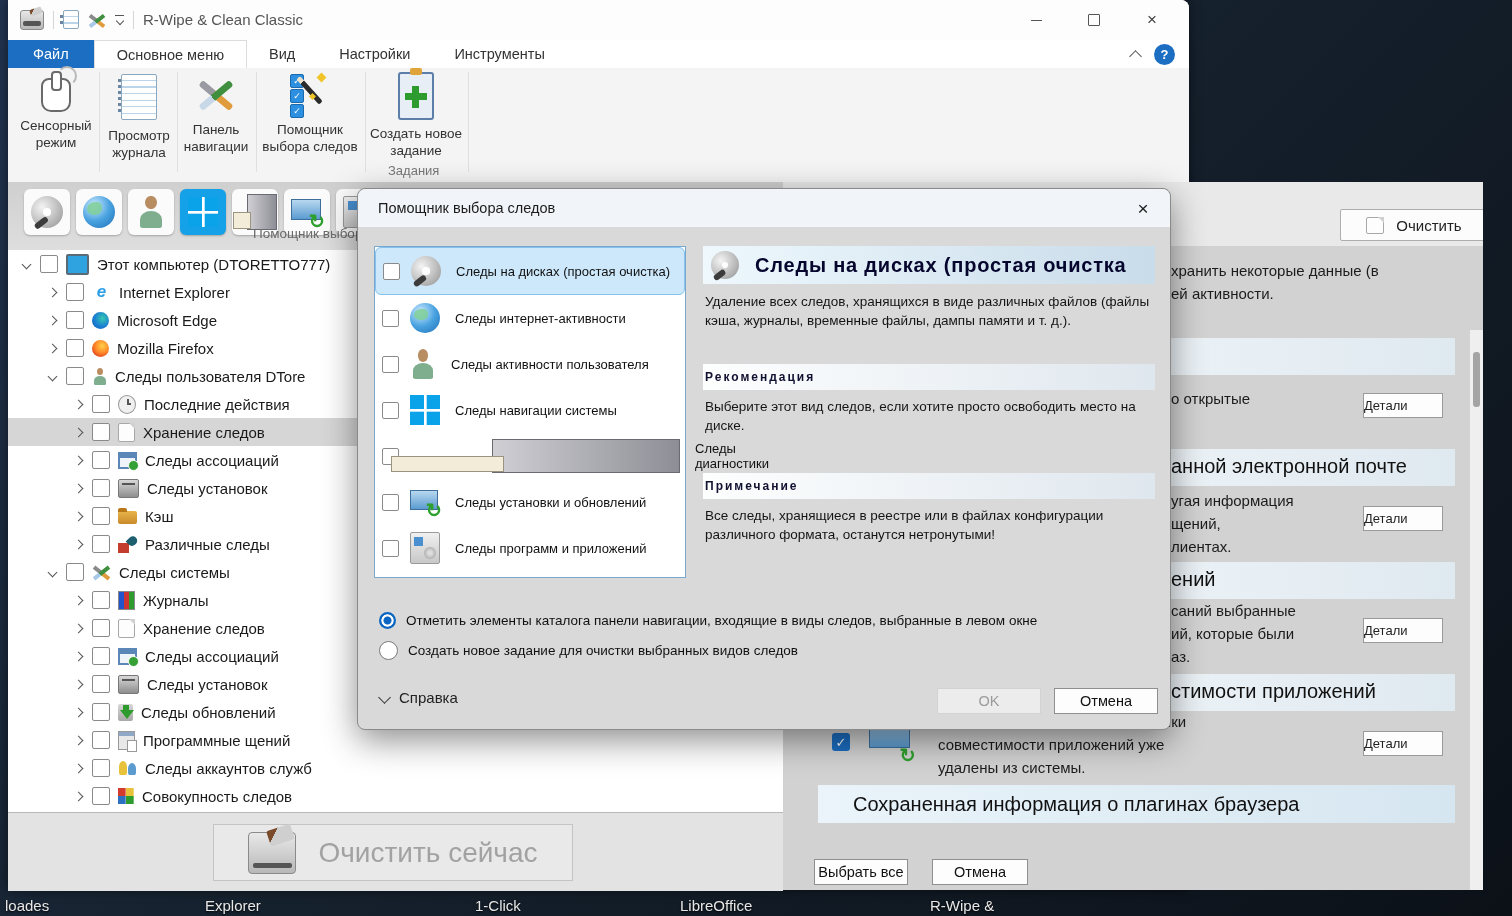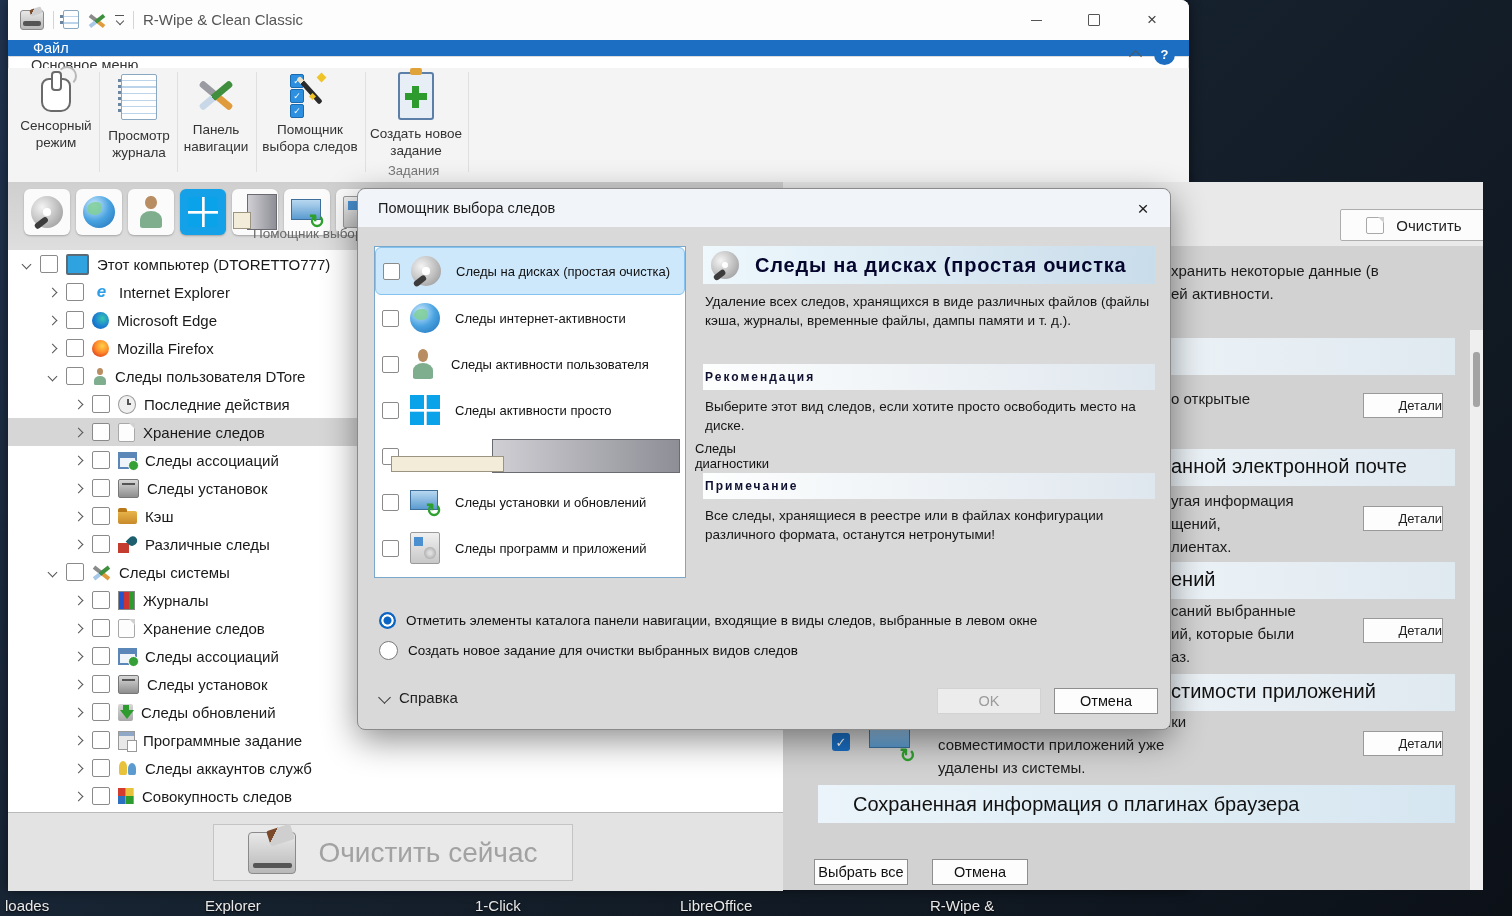--- a/index.html
+++ b/index.html
@@ -14,21 +14,21 @@
   .titlebar{position:absolute;left:0;top:0;right:0;height:40px;background:#fdfdfd;border-radius:0 8px 0 0;}
   .qat{position:absolute;left:12px;top:8px;display:flex;align-items:center;gap:9px;}
   .qsep{width:1px;height:18px;background:#d5d5d5;}
   .wtitle{color:#555;font-size:15px;}
   .wctrl{position:absolute;top:0;right:8px;display:flex;height:40px;}
   .wbtn{width:58px;display:flex;align-items:center;justify-content:center;color:#444;font-size:17px;}
   .sq{width:10px;height:10px;border:1.5px solid #555;border-radius:1px;}
   .minbar{width:11px;height:0;border-top:1.8px solid #555;}
 
   
-  .tabs{position:absolute;left:0;top:40px;right:0;height:28px;background:#fff;display:flex;font-size:14.5px;color:#333;flex-direction:column;}
+  .tabs{position:absolute;left:0;top:40px;right:0;height:28px;background:#fff;display:flex;font-size:14.5px;color:#333;}
   .tab{padding:0 22px;display:flex;align-items:center;}
   .tab.file{background:#1b6ec2;color:#fff;padding:0 25px;}
   .tab.active{background:#fff;border:1px solid #dcdcdc;border-bottom:none;}
   .tabctl{position:absolute;top:44px;right:14px;display:flex;align-items:center;gap:14px;}
   .chev{display:inline-block;width:8px;height:8px;border-right:1.6px solid #555;border-bottom:1.6px solid #555;}
   .chev.up{transform:rotate(-135deg);margin-top:4px;}
   .chev.down{transform:rotate(45deg);}
   .chev.right{transform:rotate(-45deg);}
   .helpc{width:21px;height:21px;border-radius:50%;background:#1b6ec2;color:#fff;font-size:13px;font-weight:bold;
     display:flex;align-items:center;justify-content:center;}
@@ -65,21 +65,21 @@
 
   
   .rpanel{position:absolute;left:775px;top:182px;width:700px;height:708px;background:#d2d2d2;overflow:hidden;}
   .rtop{position:absolute;left:0;top:0;right:0;height:64px;background:#e9e9e9;}
   .cleanbtn{position:absolute;left:557px;top:27px;width:146px;height:30px;background:#fcfcfc;border:1px solid #aeaeae;
     border-radius:2px;display:flex;align-items:center;justify-content:center;gap:12px;font-size:15px;color:#222;}
   .rbar{position:absolute;left:35px;width:637px;height:37px;background:linear-gradient(90deg,#fbfdfe,#dfe9f0);}
   .rfrag{position:absolute;left:388px;font-size:15px;color:#1c1c1c;white-space:nowrap;}
   .rfrag.big{font-size:20px;color:#111;}
   .detbtn{position:absolute;left:580px;width:78px;height:23px;background:#fdfdfd;border:1px solid #9a9a9a;
-    display:flex;align-items:center;justify-content:flex-end;font-size:13px;color:#222;}
+    display:flex;align-items:center;justify-content:flex-start;font-size:13px;color:#222;}
   .compat-text{position:absolute;left:155px;top:528px;width:278px;font-size:15px;color:#1c1c1c;line-height:23px;}
   .ckbox{position:absolute;left:49px;top:551px;width:18px;height:18px;background:#1b6ec2;border-radius:3px;
     color:#fff;font-size:13px;display:flex;align-items:center;justify-content:center;}
   .pbar{position:absolute;left:35px;top:603px;width:637px;height:38px;background:linear-gradient(90deg,#eaf4fa,#d6e6f0);
     display:flex;align-items:center;}
   .pbar span{font-size:20px;color:#111;margin-left:35px;white-space:nowrap;}
   .rbtn2{position:absolute;top:677px;height:24px;background:#fdfdfd;border:1px solid #8f8f8f;
     display:flex;align-items:center;justify-content:center;font-size:14.5px;color:#111;}
   .scrolltrack{position:absolute;left:687px;top:148px;width:13px;height:560px;background:#efefef;}
   .scrollthumb{position:absolute;left:3px;top:22px;width:7px;height:55px;background:#a4a4a4;border-radius:3px;}
@@ -435,21 +435,21 @@
           <span class="cb"></span>
           <span class="ti i-update" style="width:15px"></span>
           <span>Следы обновлений</span>
         </div>
       <div class="trow l2">
           <span class="tchev">
             <span class="chev right"></span>
           </span>
           <span class="cb"></span>
           <span class="ti i-progdata" style="width:15px"></span>
-          <span>Программные задание</span>
+          <span>Программные щений</span>
         </div>
       <div class="trow l2">
           <span class="tchev">
             <span class="chev right"></span>
           </span>
           <span class="cb"></span>
           <span class="ti i-accounts"></span>
           <span>Следы аккаунтов служб</span>
         </div>
       <div class="trow l2">
@@ -547,21 +547,21 @@
             <span class="lbl">Следы интернет-активности</span>
           </div>
         <div class="ditem">
             <span class="cb"></span>
             <span class="di i-user" style="width:26px;height:30px"></span>
             <span class="lbl">Следы активности пользователя</span>
           </div>
         <div class="ditem">
             <span class="cb"></span>
             <span class="di i-win" style="width:30px;height:30px"></span>
-            <span class="lbl">Следы активности просто</span>
+            <span class="lbl">Следы навигации системы</span>
           </div>
         <div class="ditem">
             <span class="cb"></span>
             <span class="di i-tower" style="width:24px;height:32px"></span>
             <span class="lbl">Следы диагностики</span>
           </div>
         <div class="ditem">
             <span class="cb"></span>
             <span class="di i-sync" style="width:30px;height:28px"></span>
             <span class="lbl">Следы установки и обновлений</span>

